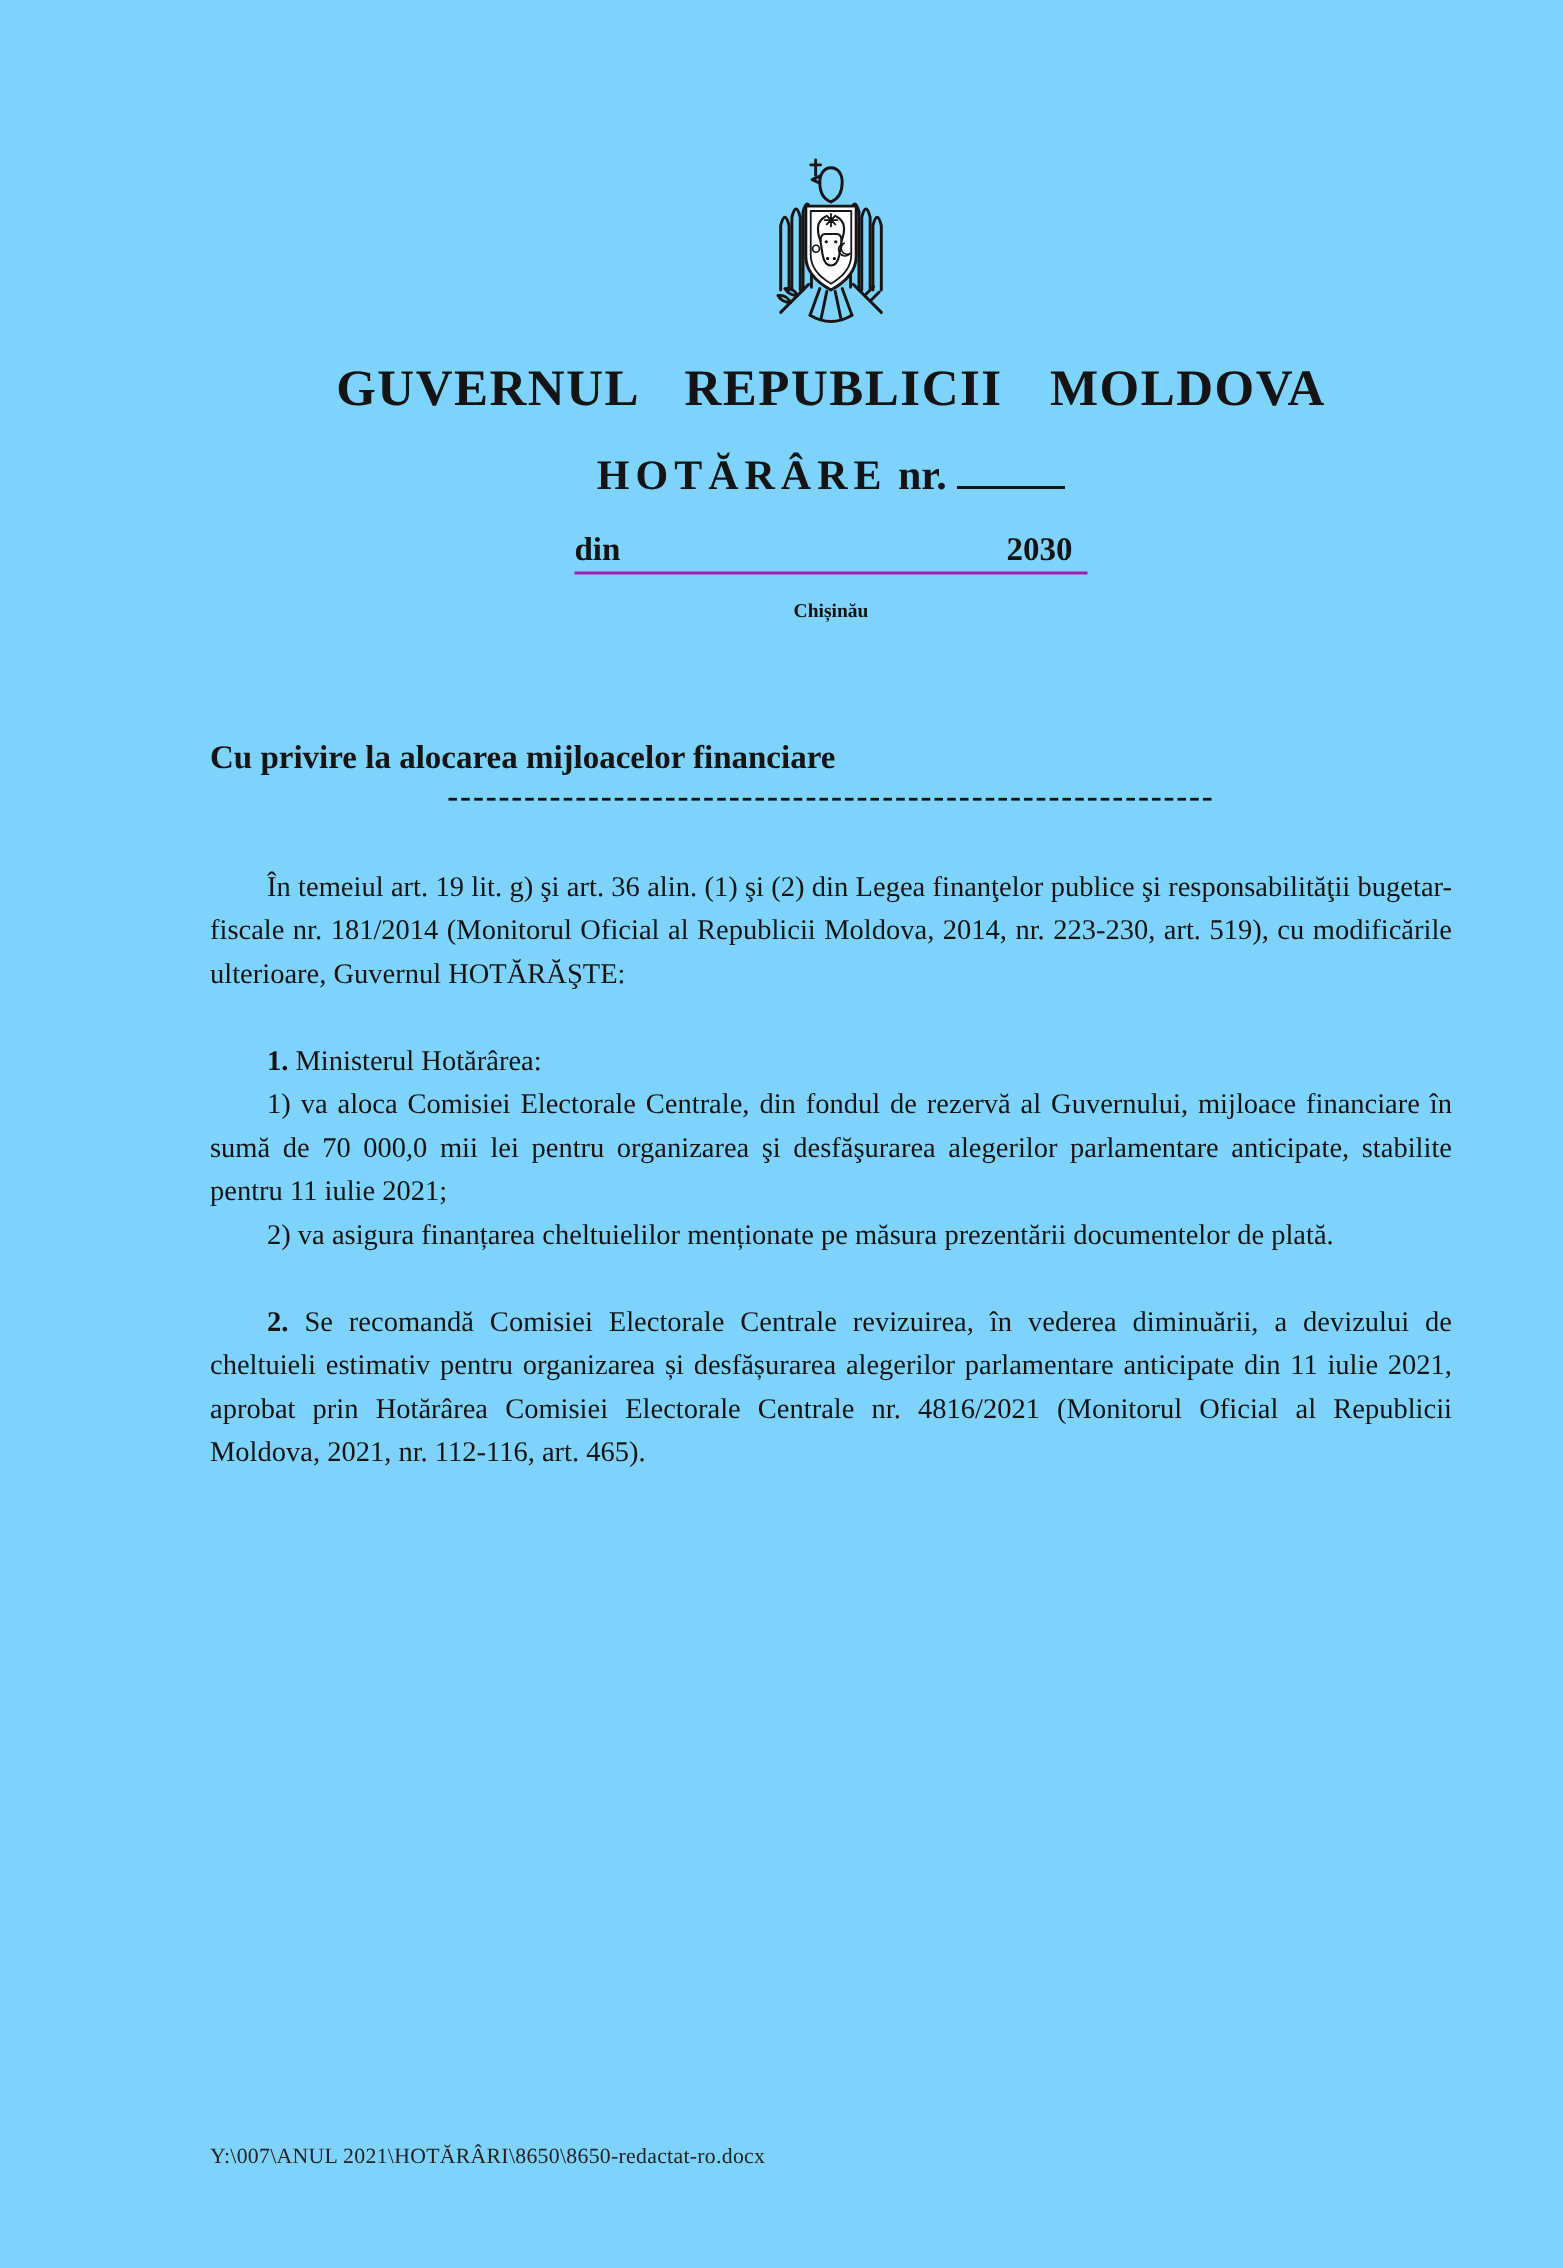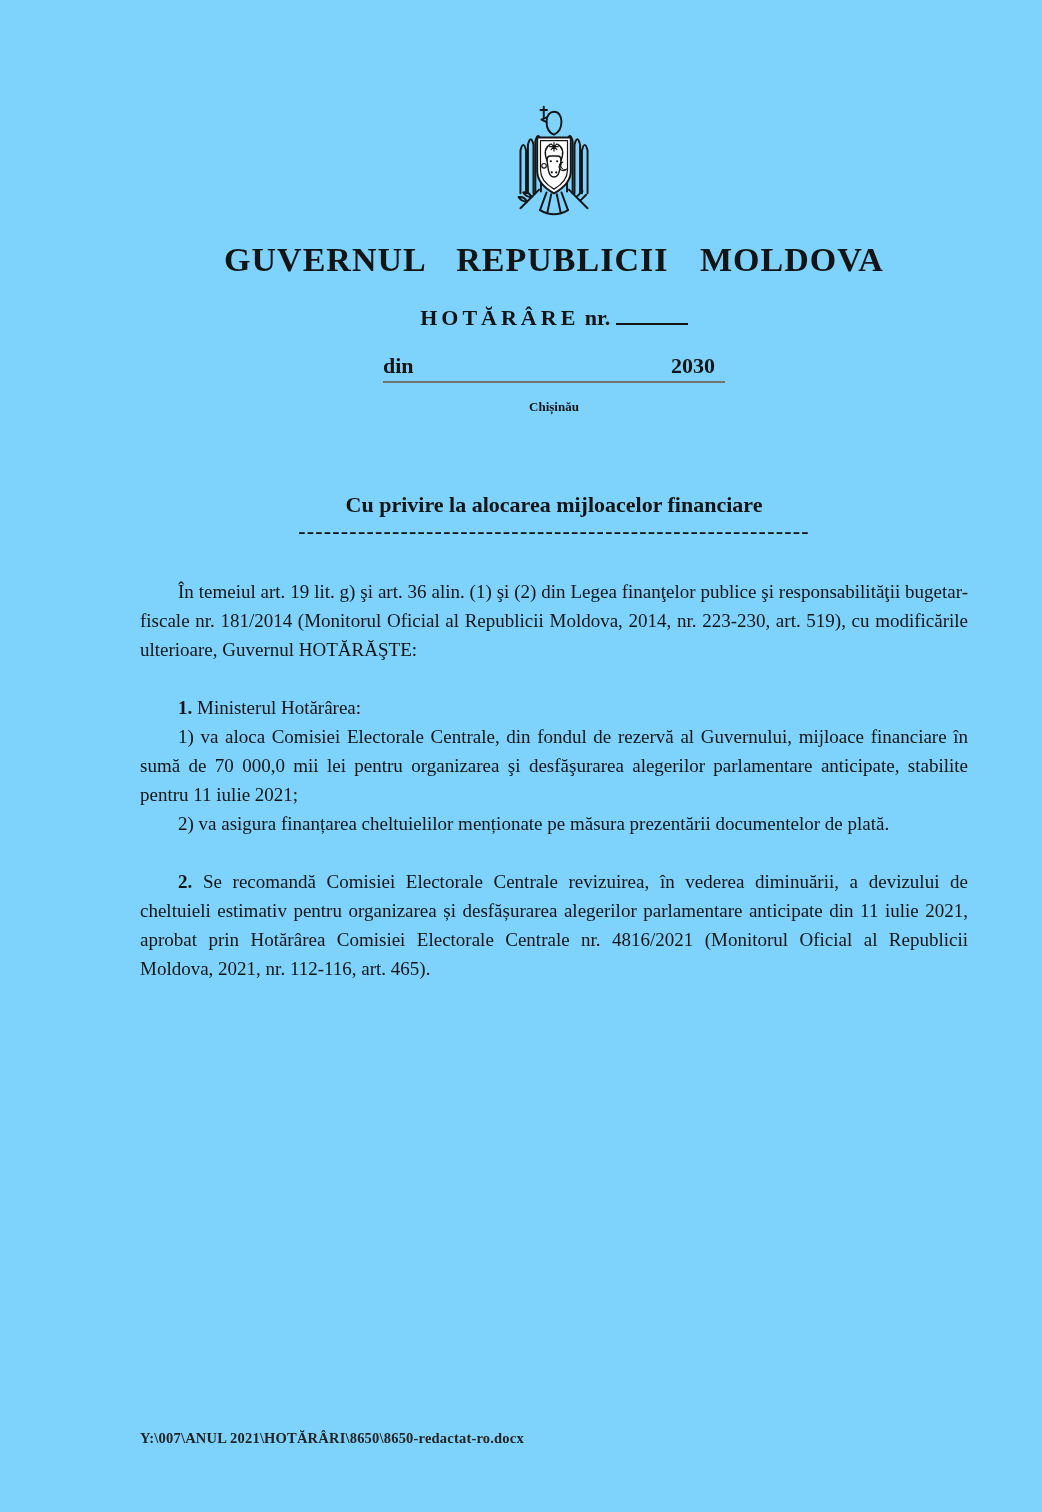--- a/index.html
+++ b/index.html
@@ -25,52 +25,51 @@
     font-weight:bold;
     font-size:34px;
     line-height:38px;
     letter-spacing:1px;
     word-spacing:22px;
   }
   .doc-type-line {
     margin-top:22px;
     text-align:center;
     font-weight:bold;
-    font-size:22px;
+    font-size:28px;
     line-height:34px;
   }
   .doc-type-line .spaced { letter-spacing:4px; }
   .blank-underline {
     display:inline-block;
     width:72px; height:22px;
     border-bottom:2px solid #141414;
     vertical-align:baseline;
   }
   .date-line {
     margin:18px auto 0 auto;
     width:342px;
     display:flex;
     justify-content:space-between;
     font-weight:bold;
     font-size:22px;
     line-height:26px;
-    border-bottom:2px solid #737373;
+    border-bottom:2px solid #a21caf;
     padding-bottom:2px;
   }
   .date-line .year { padding-right:10px; }
   .city {
     margin-top:12px;
     text-align:center;
     font-weight:bold;
     font-size:13px;
     line-height:24px;
   }
   .subject {
     margin-top:72px;
-    text-align:center;
     font-weight:bold;
     font-size:22px;
     line-height:28px;
   }
   .subject-dashes {
     margin:0 auto;
     width:512px;
     text-align:center;
     font-weight:bold;
     font-size:22px;
@@ -97,21 +96,20 @@
     font-weight:bold;
     font-size:22.5px;
     line-height:30px;
   }
   .footer-path {
     position:absolute;
     left:140px; top:1430px;
     font-size:14.5px;
     color:#232323;
     letter-spacing:0.2px;
-    font-weight:bold;
   }
 </style>
 </head>
 <body>
 
 <div class="page">
   <div class="content">
 
     <div class="emblem-wrap">
       <svg width="112" height="123" viewBox="0 0 120 132">

